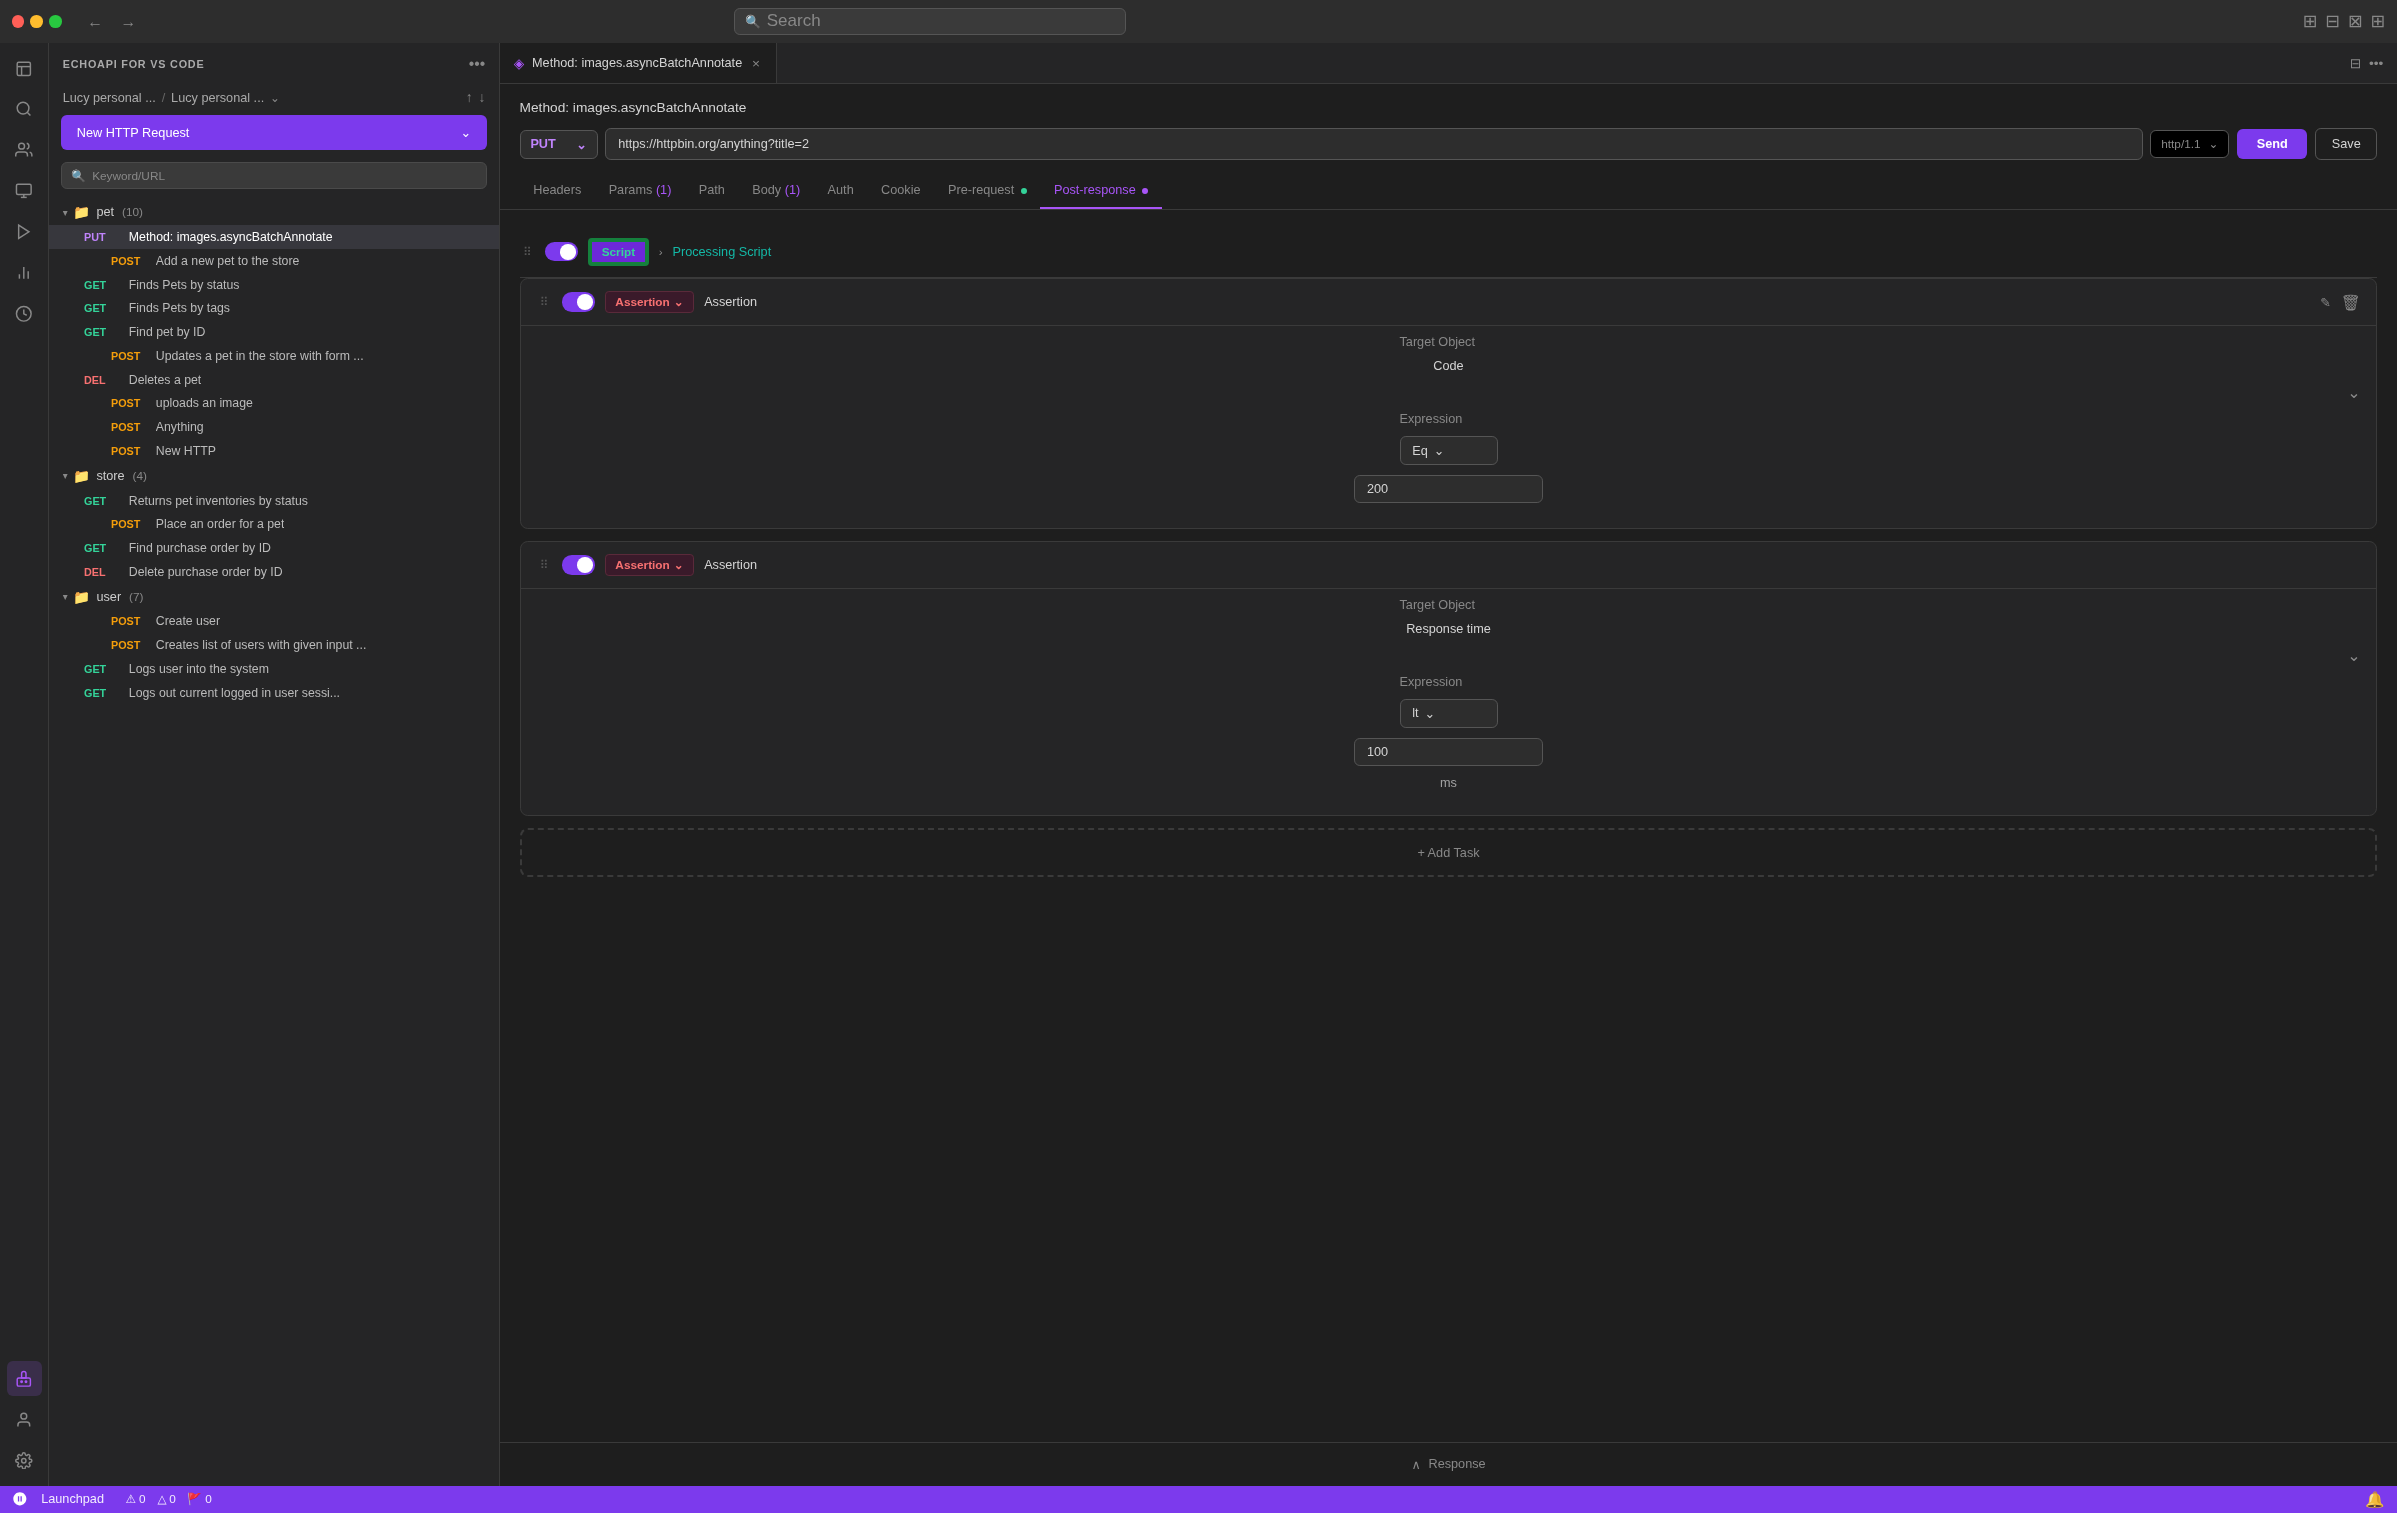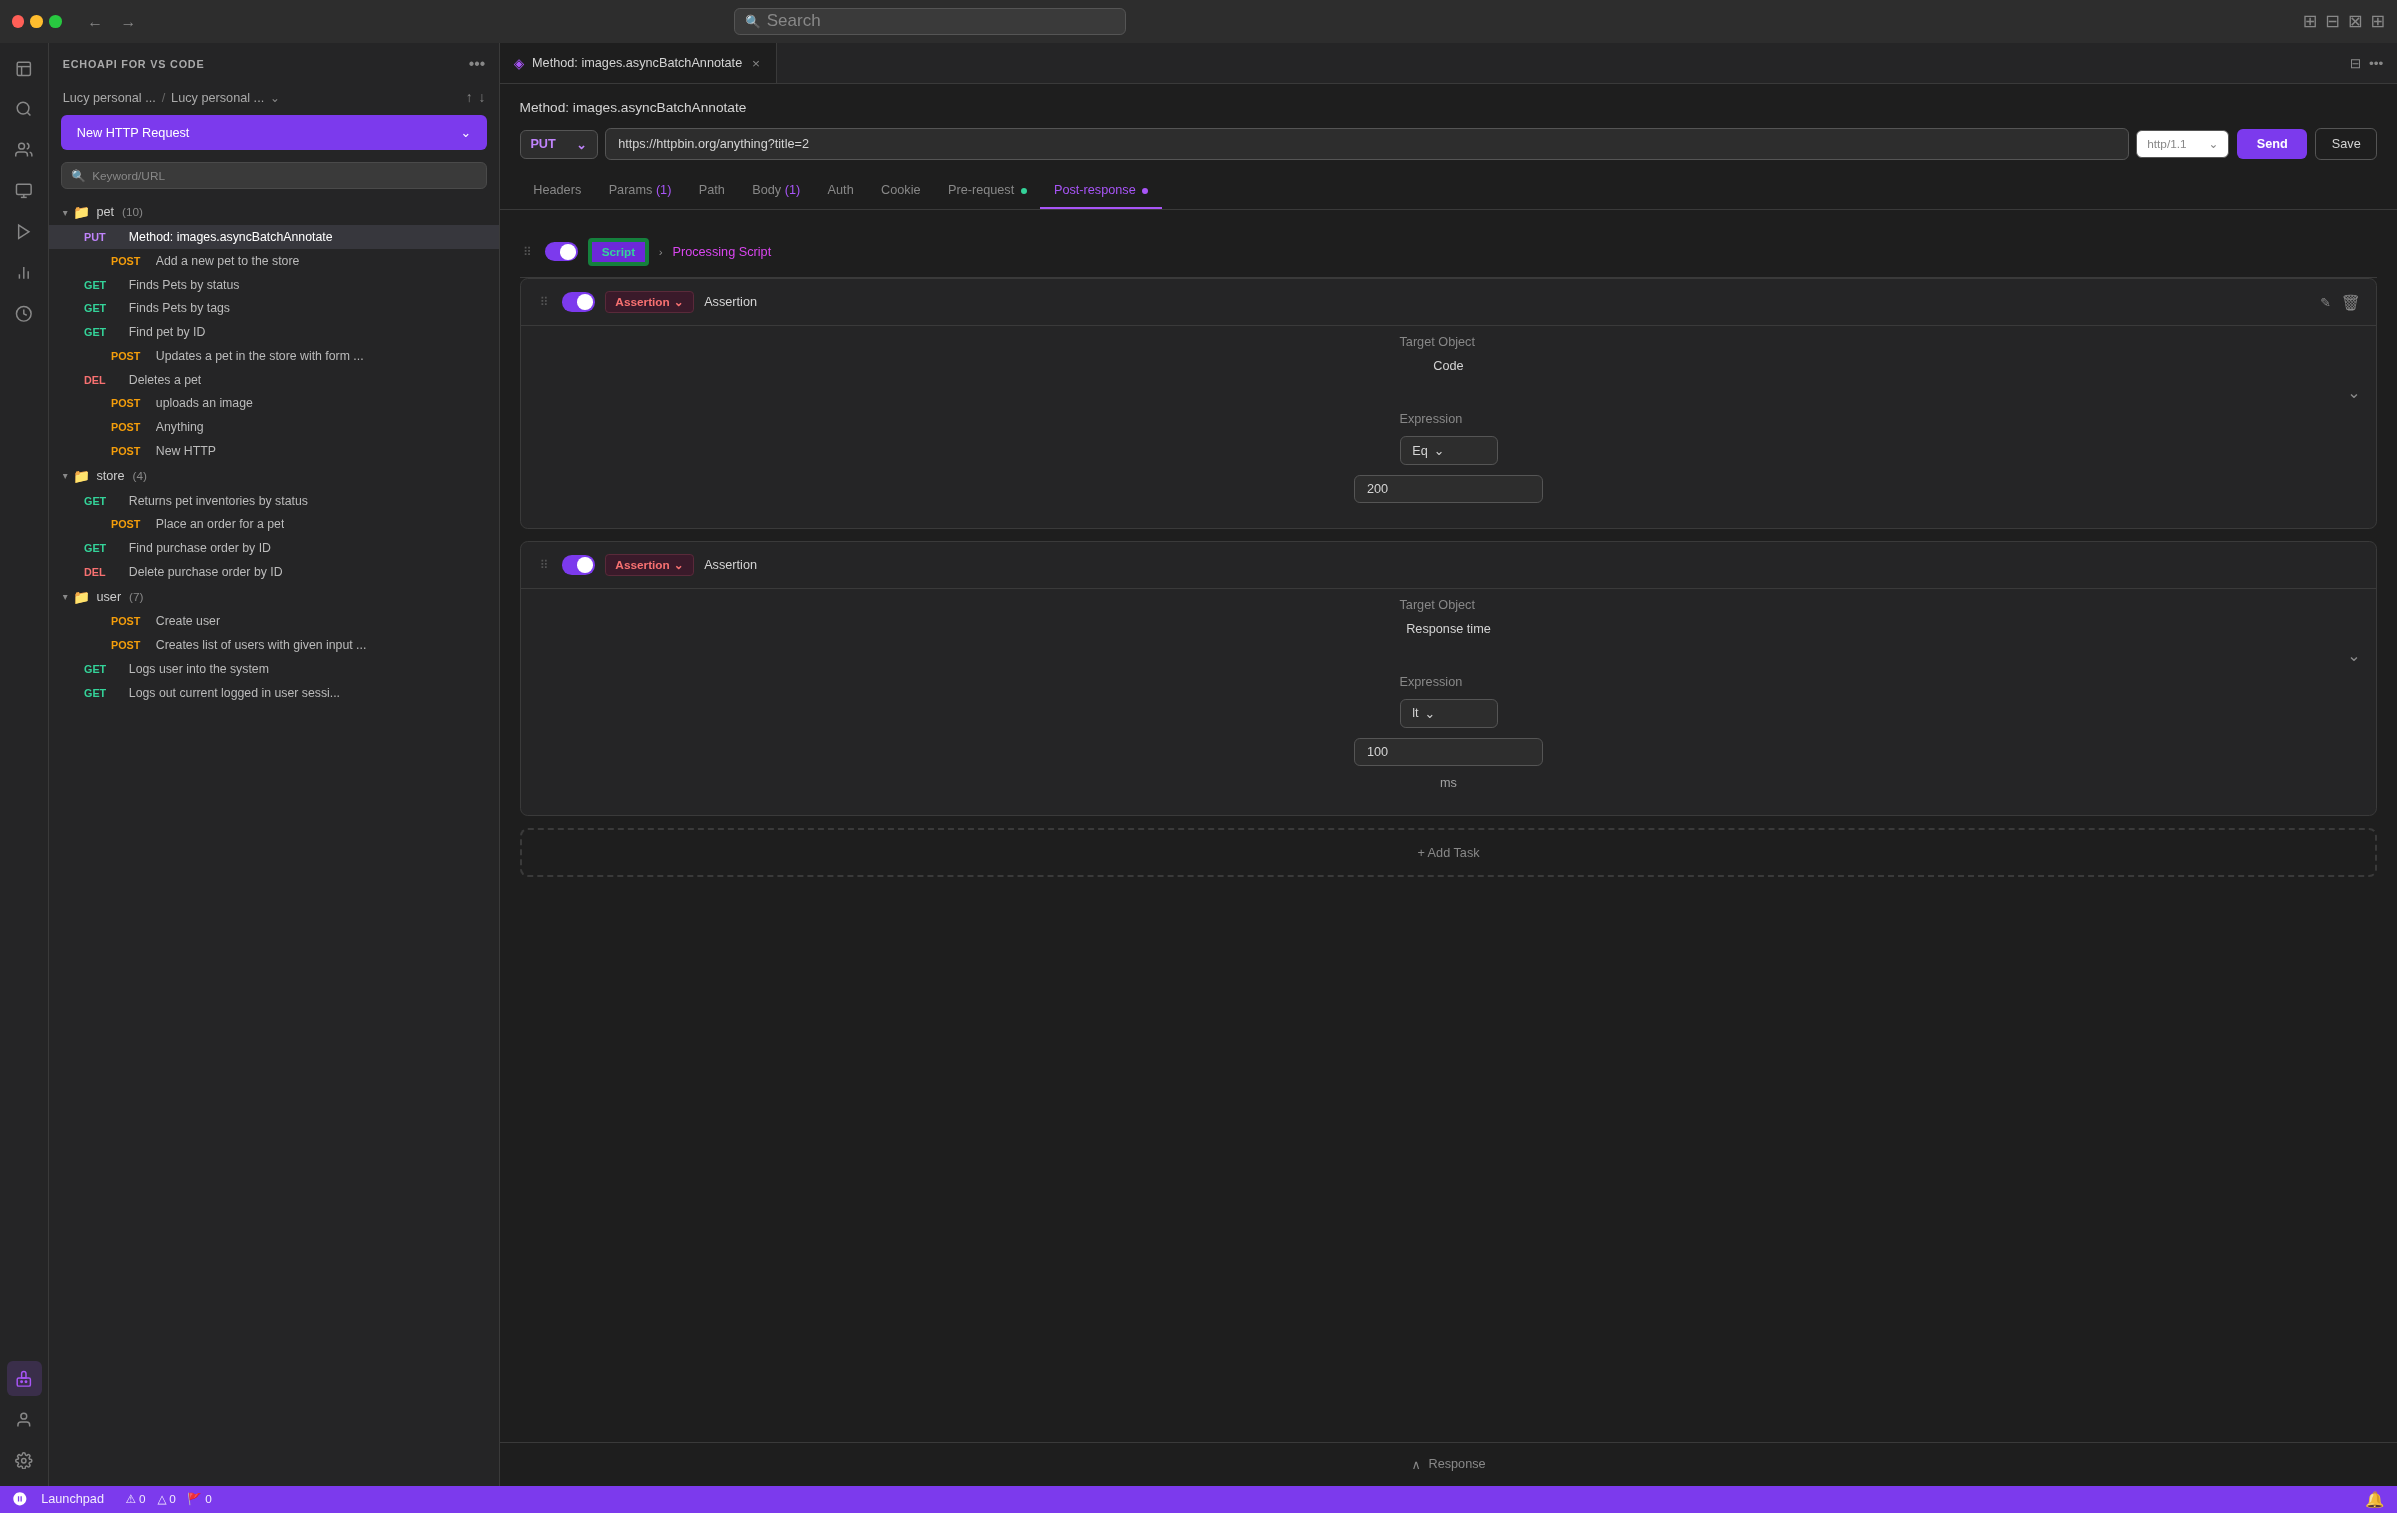--- a/index.html
+++ b/index.html
@@ -72,21 +72,21 @@
     .tab-close { color: #888; font-size: 13.7px; cursor: pointer; padding: 2px; border-radius: 2.9px; }
     .tab-right { display: flex; align-items: center; gap: 7.8px; margin-left: auto; padding: 0 13.7px; color: #888; font-size: 13.7px; }
 
     
     .request-header { padding: 15.7px 19.6px 0; flex-shrink: 0; }
     .request-title { font-size: 13.7px; color: #d4d4d4; margin-bottom: 13.7px; }
 
     .url-bar { display: flex; align-items: center; gap: 7.8px; margin-bottom: 0; }
     .method-select { background: #2d2d2d; border: 1px solid #555; border-radius: 5.9px; color: #c084fc; font-size: 12.7px; font-weight: 700; padding: 5.9px 9.8px; cursor: pointer; min-width: 78px; display: flex; align-items: center; justify-content: space-between; gap: 5.9px; }
     .url-input { flex: 1; background: #2d2d2d; border: 1px solid #555; border-radius: 5.9px; color: #d4d4d4; font-size: 12.7px; padding: 7.8px 11.8px; }
-    .protocol-badge { background: #ffffff; border: 1px solid #555; border-radius: 5.9px; color: #888; font-size: 11.8px; padding: 5.9px 9.8px; display: flex; align-items: center; gap: 22px; }
+    .protocol-badge { background: #000000; border: 1px solid #555; border-radius: 5.9px; color: #888; font-size: 11.8px; padding: 5.9px 9.8px; display: flex; align-items: center; gap: 8px; }
     .send-btn { background: #7c3aed; border: none; color: white; border-radius: 5.9px; padding: 7.8px 19.6px; font-size: 12.7px; font-weight: 600; cursor: pointer; }
     .save-btn { background: none; border: 1px solid #555; color: #d4d4d4; border-radius: 5.9px; padding: 7.8px 15.7px; font-size: 12.7px; cursor: pointer; }
 
     
     .nav-tabs { display: flex; align-items: center; padding: 0 19.6px; border-bottom: 1px solid #3a3a3a; flex-shrink: 0; margin-top: 13.7px; }
     .nav-tab { padding: 9.8px 13.7px; font-size: 12.7px; color: #888; cursor: pointer; border-bottom: 2px solid transparent; white-space: nowrap; }
     .nav-tab.active { color: #a855f7; border-bottom-color: #a855f7; }
 
     
     .post-response-content { flex: 1; overflow-y: auto; padding: 15.7px 19.6px; }
@@ -98,21 +98,21 @@
     .drag-handle { color: #555; cursor: grab; font-size: 11.8px; width: 15.7px; text-align: center; }
 
     .toggle-switch { width: 33px; height: 19.6px; background: #7c3aed; border-radius: 9.8px; position: relative; cursor: pointer; flex-shrink: 0; }
     .toggle-switch .knob { width: 15.7px; height: 15.7px; background: white; border-radius: 50%; position: absolute; top: 2px; right: 2px; }
 
     .tag-badge { border-radius: 3.9px; padding: 2.9px 9.8px; font-size: 11.8px; font-weight: 600; cursor: pointer; display: flex; align-items: center; gap: 3.9px; }
     .tag-script { background: #6d28d9; color: #34d399; border: 4px solid #15803d; }
     .tag-assertion { background: #3a1a2a; color: #f87171; border: 1px solid #5a2a3a; }
 
     .arrow-icon { color: #888; font-size: 11.8px; }
-    .script-label { color: #d946ef; font-size: 12.7px; }
+    .script-label { color: #14b8a6; font-size: 12.7px; }
 
     
     .assertion-block { background: #252526; border: 1px solid #3a3a3a; border-radius: 7.8px; margin-bottom: 11.8px; overflow: hidden; }
     .assertion-header { display: flex; align-items: center; gap: 9.8px; padding: 11.8px 15.7px; }
     .assertion-label-text { color: #d4d4d4; font-size: 12.7px; flex: 1; }
     .assertion-edit { color: #888; cursor: pointer; font-size: 12.7px; }
     .assertion-delete { color: #888; cursor: pointer; font-size: 15.7px; margin-left: auto; }
 
     .assertion-body { padding: 9.8px 15.7px 15.7px; border-top: 1px solid #3a3a3a; }
     .assertion-row { display: flex; align-items: center; gap: 10px; margin-bottom: 9.8px; flex-direction: column; }

